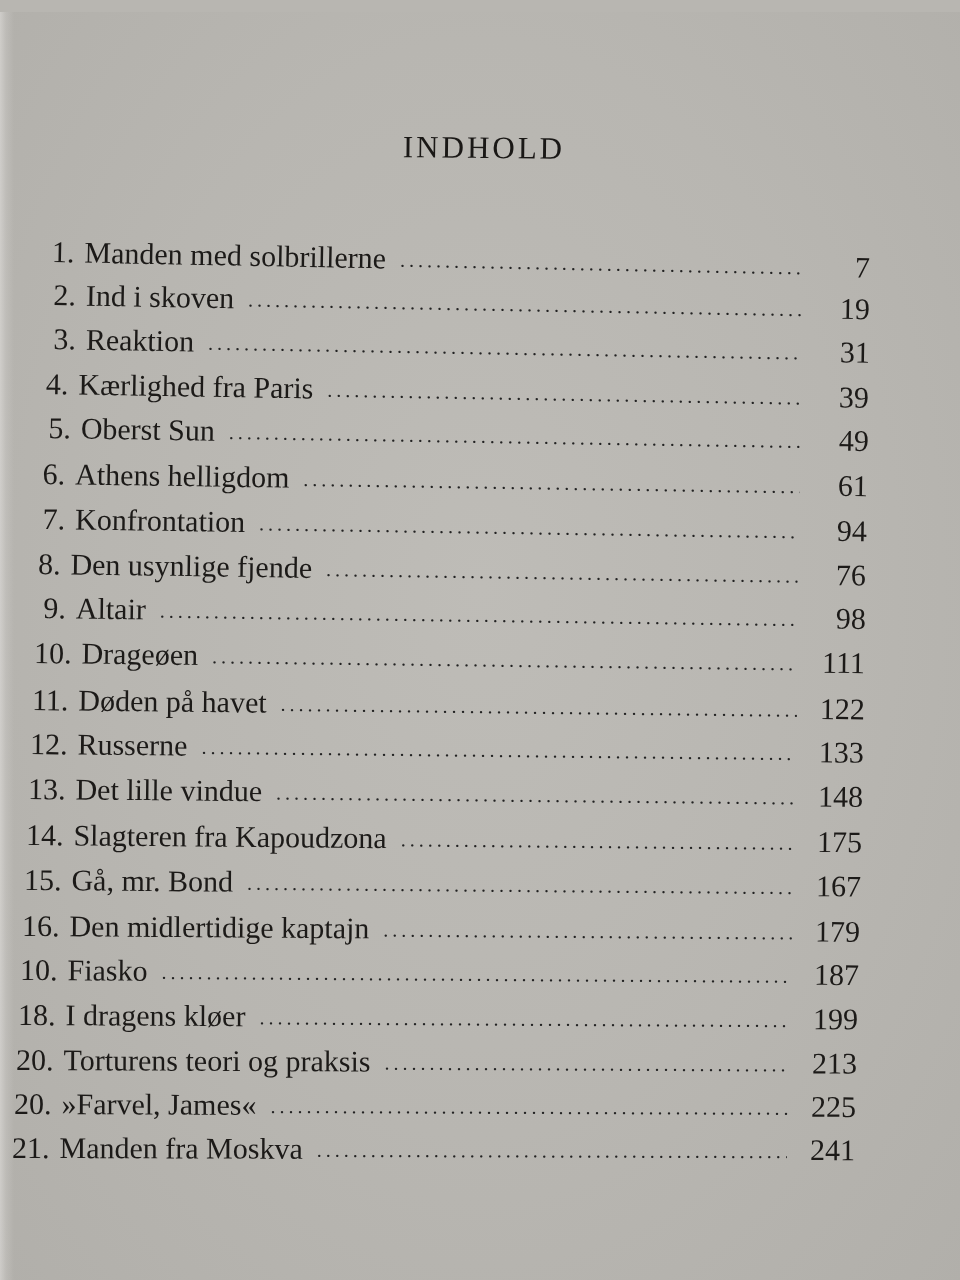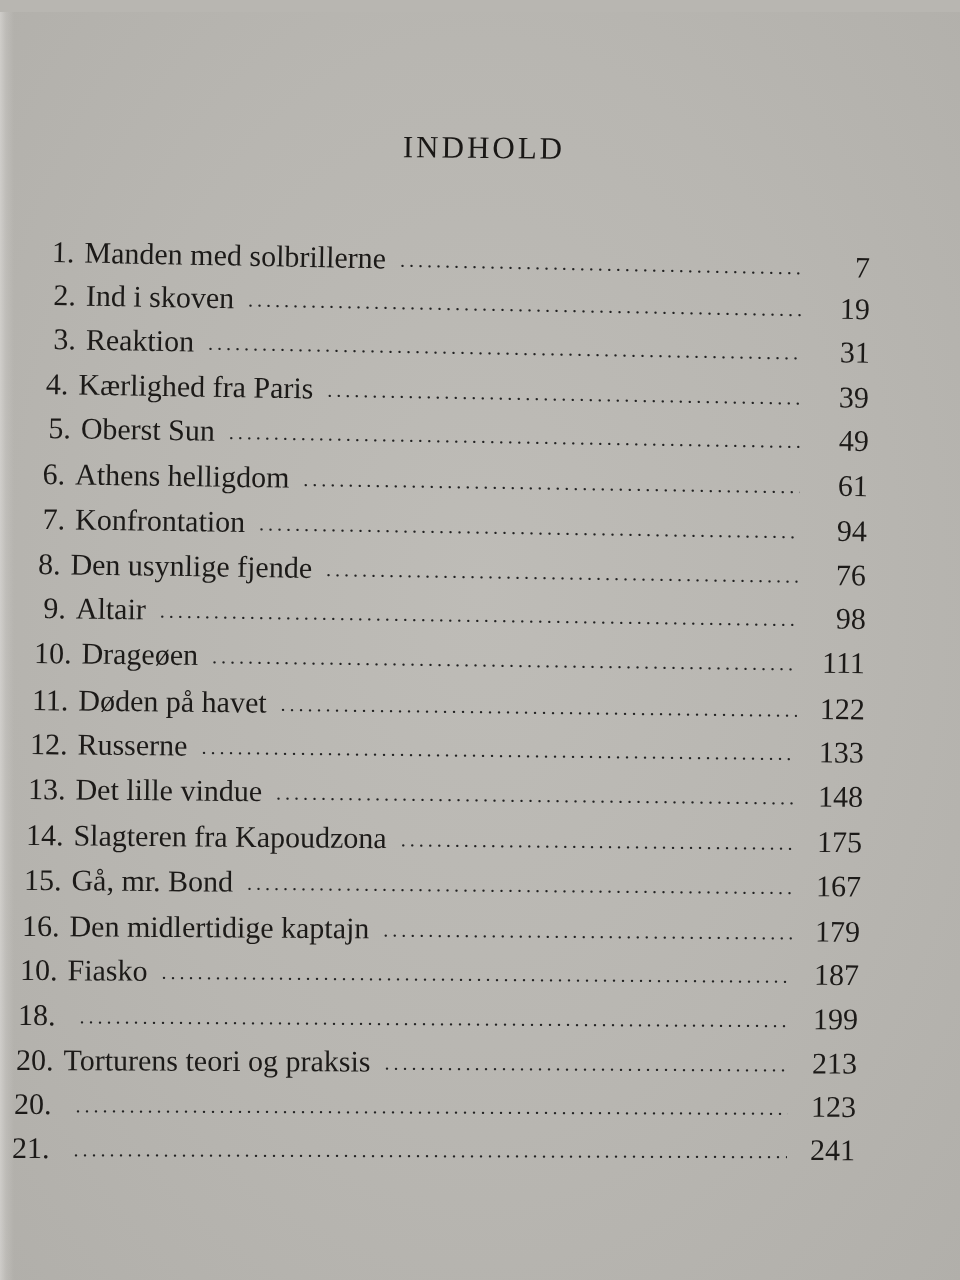--- a/index.html
+++ b/index.html
@@ -184,33 +184,36 @@
       <span class="page-num">179</span>
     </div>
     <div class="row" style="left:20px; top:940px; width:839px; transform:rotate(0.35deg);">
       <span class="num">10.</span>
       <span class="chap-title">Fiasko</span>
       <span class="leader"></span>
       <span class="page-num">187</span>
     </div>
     <div class="row" style="left:18px; top:985px; width:840px; transform:rotate(0.3deg);">
       <span class="num">18.</span>
+      <span class="chap-title">I dragens kløer</span>
       <span class="leader"></span>
       <span class="page-num">199</span>
     </div>
     <div class="row" style="left:16px; top:1030px; width:841px; transform:rotate(0.25deg);">
       <span class="num">20.</span>
       <span class="chap-title">Torturens teori og praksis</span>
       <span class="leader"></span>
       <span class="page-num">213</span>
     </div>
     <div class="row" style="left:14px; top:1074px; width:842px; transform:rotate(0.2deg);">
       <span class="num">20.</span>
-      <span class="leader"></span>
-      <span class="page-num">123</span>
+      <span class="chap-title">»Farvel, James«</span>
+      <span class="leader"></span>
+      <span class="page-num">225</span>
     </div>
     <div class="row" style="left:12px; top:1118px; width:843px; transform:rotate(0.15deg);">
       <span class="num">21.</span>
+      <span class="chap-title">Manden fra Moskva</span>
       <span class="leader"></span>
       <span class="page-num">241</span>
     </div>
   </div>
 </div>
 
 </body></html>

